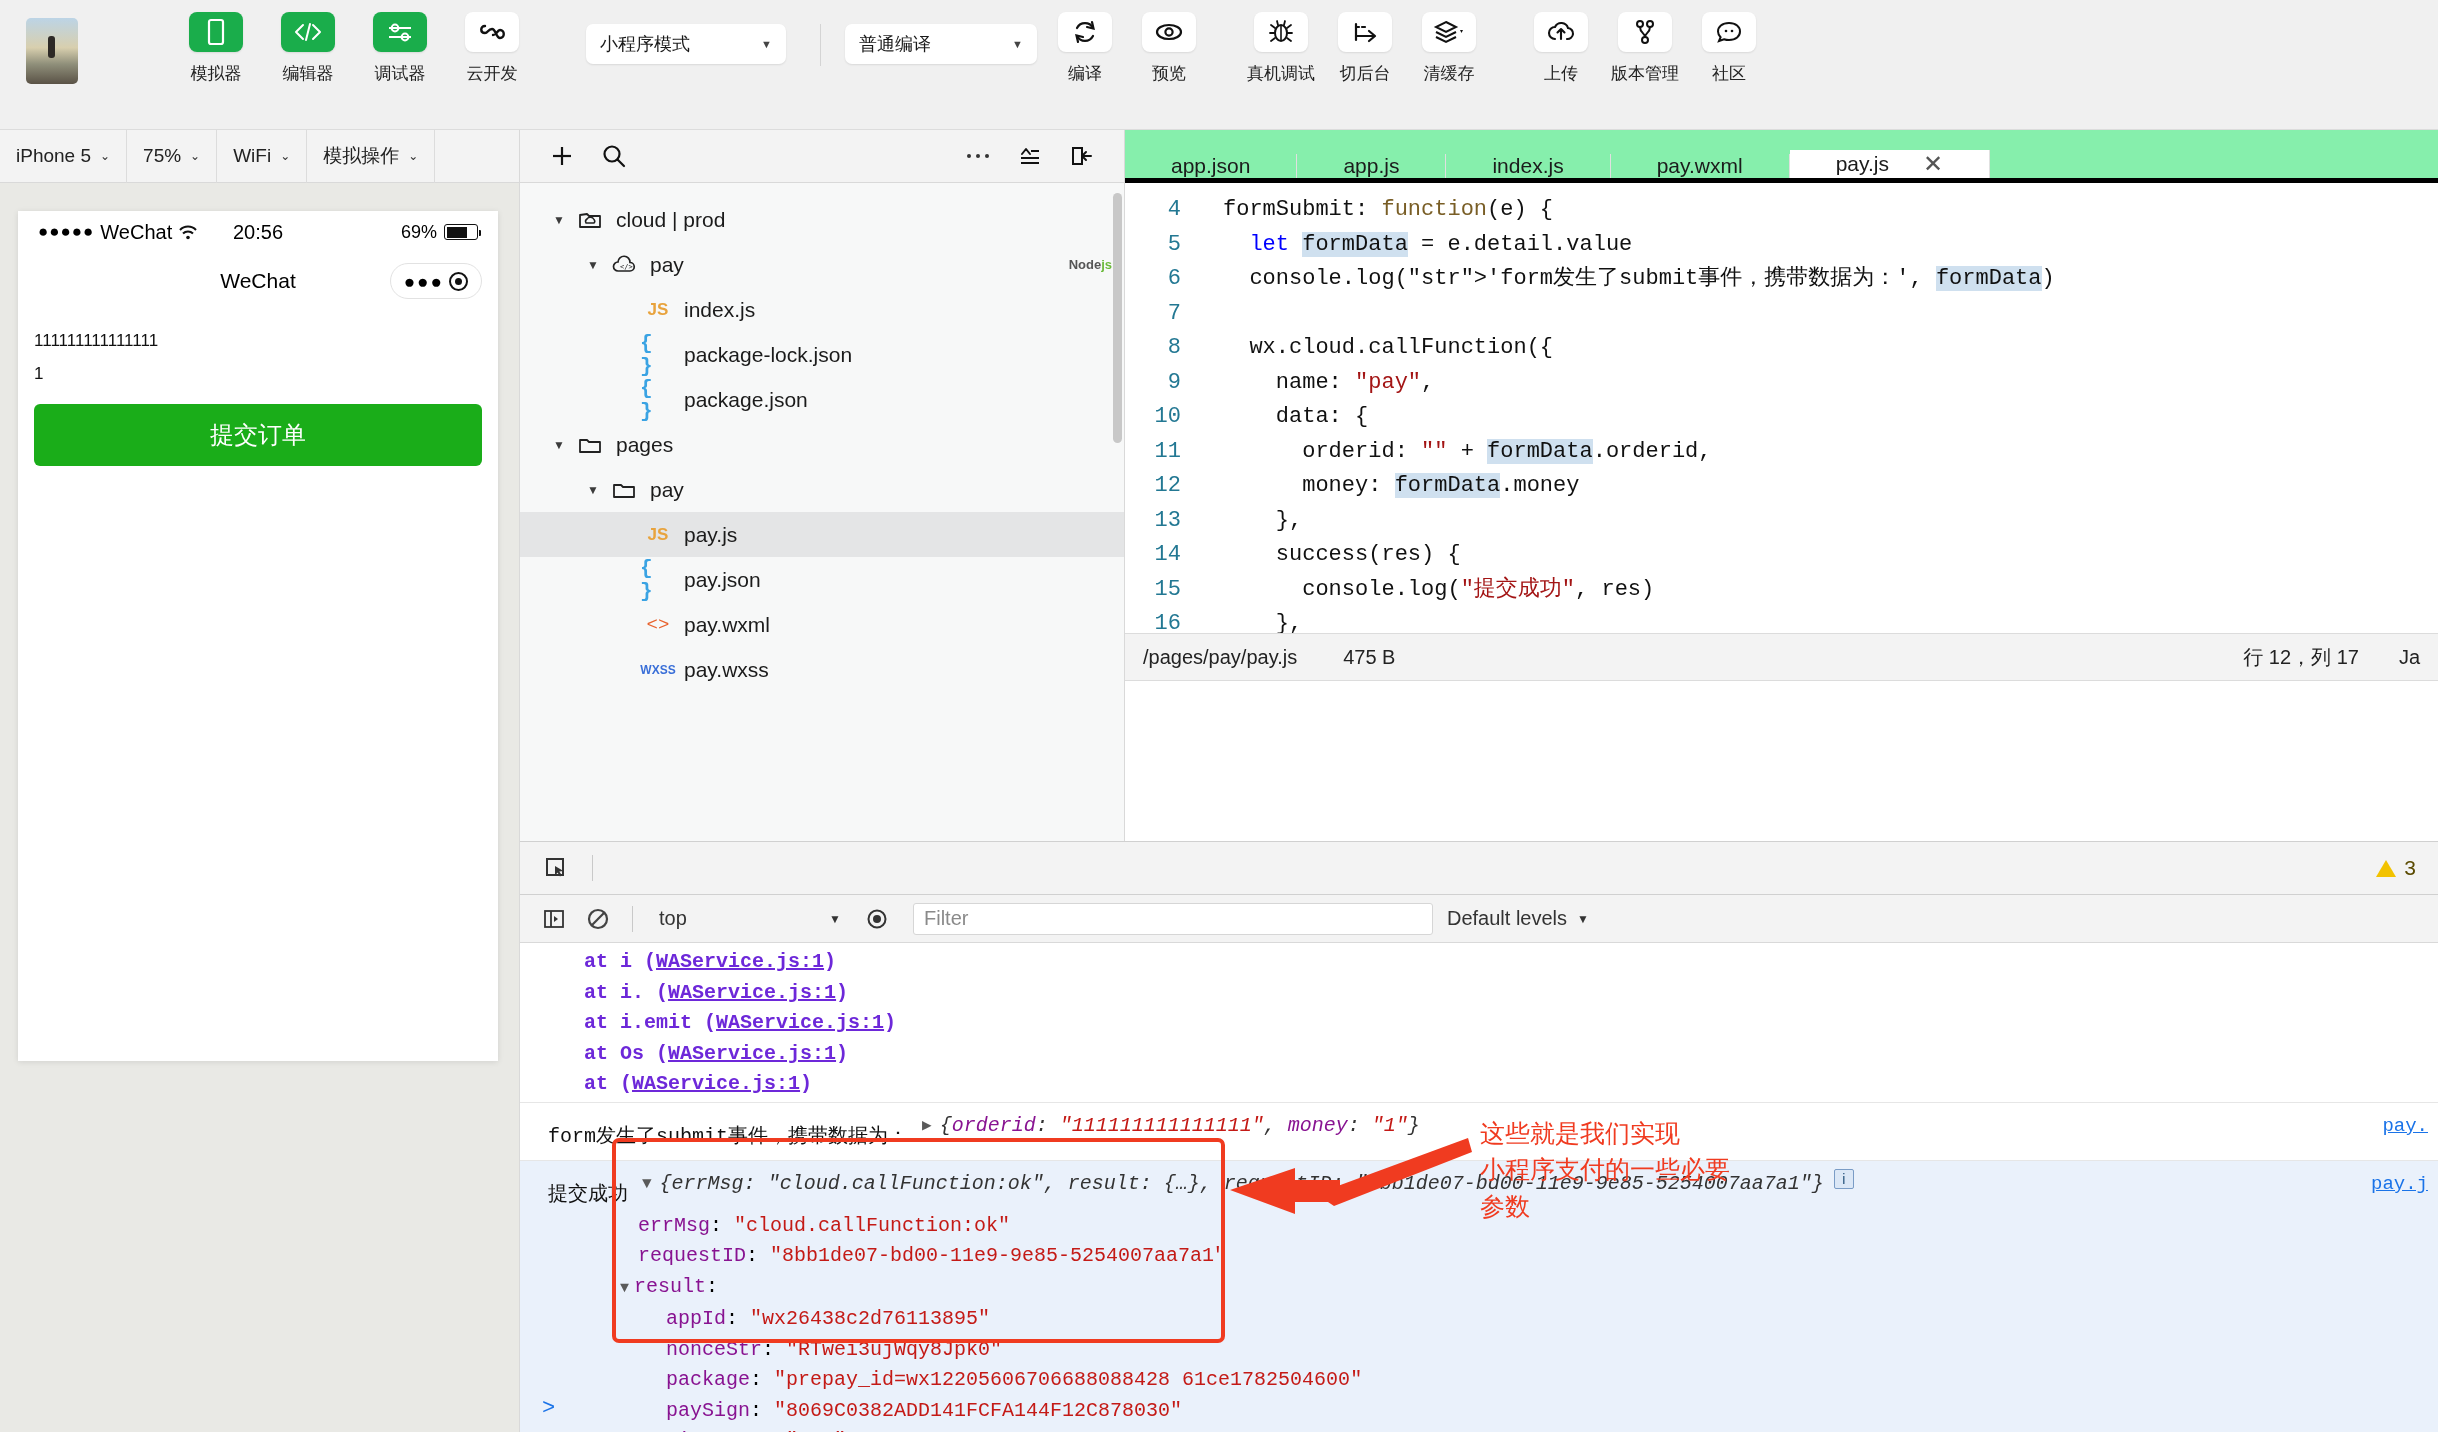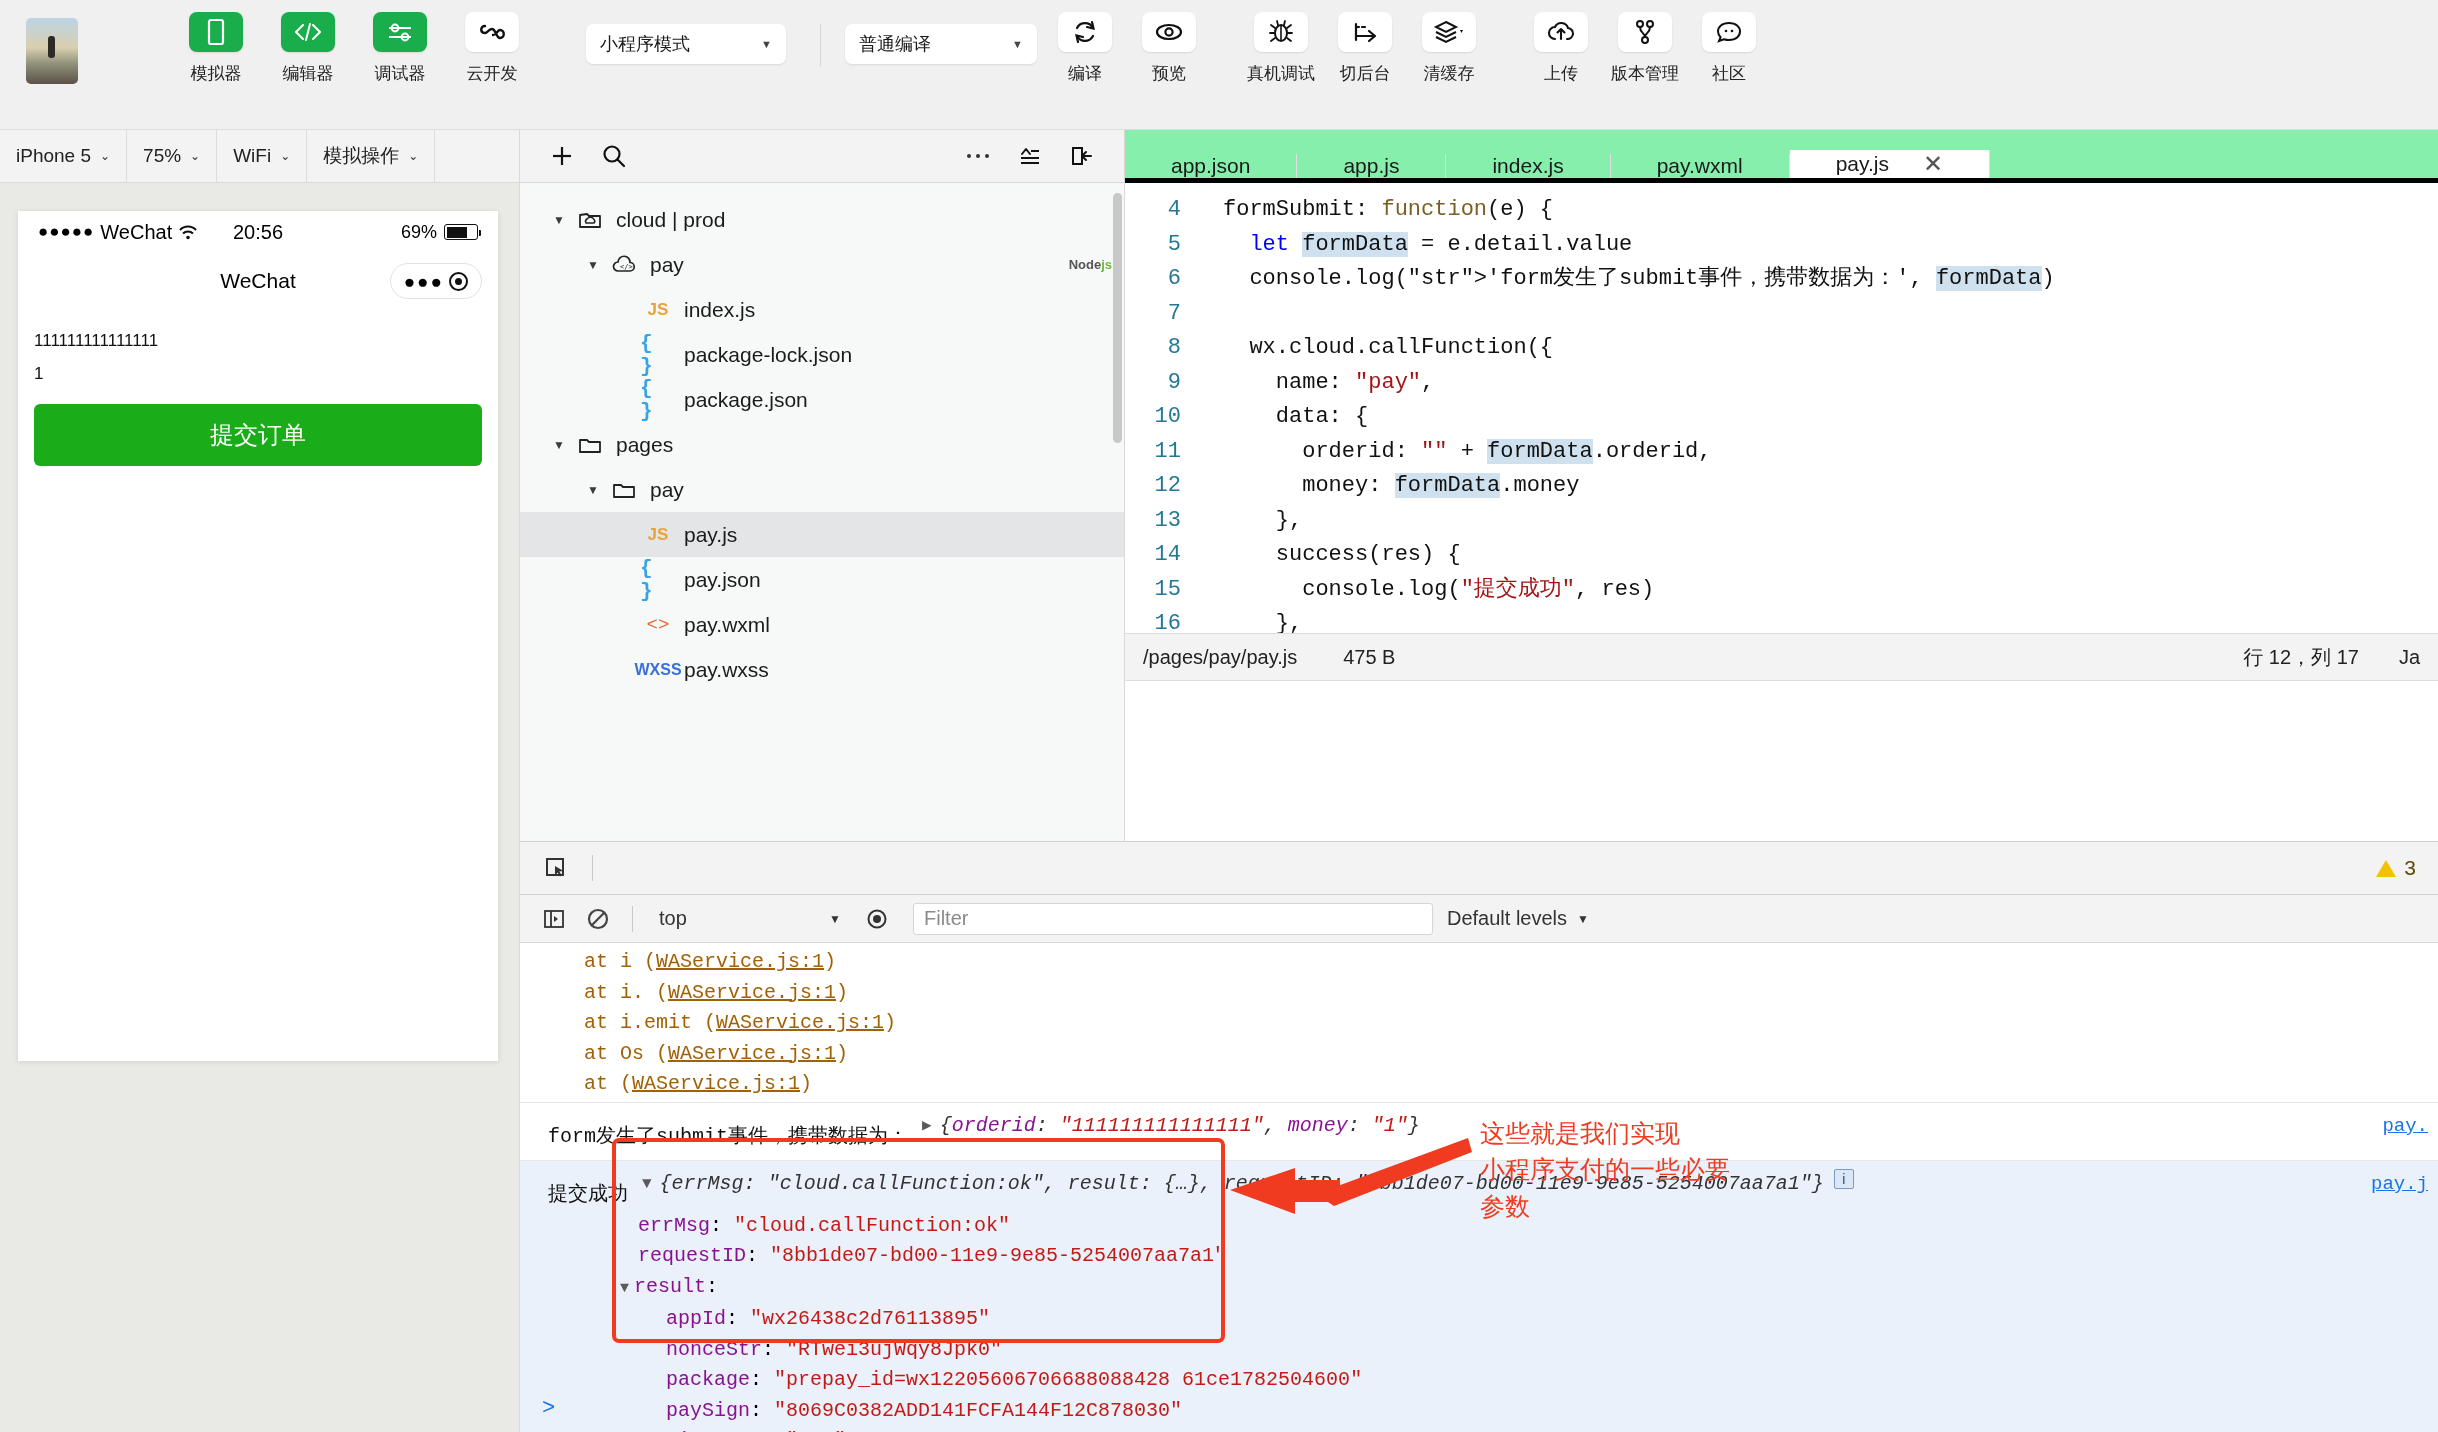--- a/index.html
+++ b/index.html
@@ -156,21 +156,21 @@
     display:flex; align-items:center; height: 45px;
     font-size: 21px; color:#1b1b1b; cursor:pointer;
     padding-right: 10px; position: relative;
   }
   .tree-row.sel { background:#e4e5e6; }
   .tw { width: 26px; display:flex; align-items:center; justify-content:center; font-size: 12px; color:#3b3b3b; flex:none;}
   .ficon { width: 36px; display:flex; align-items:center; justify-content:center; flex:none; }
   .ficon.js { color:#e8a33d; font-size:17px; font-weight:bold; font-family:"Liberation Sans",sans-serif;}
   .ficon.json { color:#3aa3e3; font-size:21px; font-weight:bold; font-family:"Liberation Mono", monospace;}
   .ficon.wxml { color:#e8622d; font-size:19px; font-family:"Liberation Mono", monospace;}
-  .ficon.wxss { color:#3a6fd8; font-size:16px; font-weight:bold;}
+  .ficon.wxss { color:#3a6fd8; font-size:12px; font-weight:bold;}
   .nodejs-tag { position:absolute; right: 12px; font-size: 13px; color:#555; font-weight:bold;}
   .nodejs-tag b { color:#6cba3c; }
   .tree-scrollbar {
     position:absolute; right:2px; top: 10px; width: 9px; height: 250px;
     background:#c8c8c8; border-radius:5px;
   }
 
   
   .edit-col { flex: 1; display:flex; flex-direction:column; min-width:0; background:#fff;}
   .tabs {
@@ -231,21 +231,21 @@
     flex:1; max-width: 520px; height:32px; background:#fff; border:1px solid #d6d6d6;
     border-radius:3px; margin: 0 14px; padding: 0 10px;
     font-size:20px; color:#8a8a8a; display:flex; align-items:center;
   }
   .levels { font-size:20px; color:#333; display:flex; align-items:center; gap:10px; cursor:pointer; white-space:nowrap;}
 
   .console-out {
     position:absolute; left:0; right:0; top: 101px; bottom:0; overflow:hidden;
     font-family:"Liberation Mono", monospace; font-size: 20px; line-height: 30.5px;
   }
-  .stack-block { padding: 4px 0 2px 28px; color:#a16207; }
+  .stack-block { padding: 4px 0 2px 28px; color:#6d28d9;font-weight:bold; }
   .stack-block div { padding-left: 36px; }
   .stack-block u { text-decoration: underline; }
   .msg-row {
     border-top:1px solid #e6e6e6; padding: 8px 0 8px 28px; position:relative;
     display:flex; align-items:flex-start;
   }
   .msg-row.blue { background:#eaf1fb; }
   .msg-label { color:#111; margin-right: 14px; white-space:nowrap;margin-top:11px; }
   .ar { color:#5a5a5a; margin-right:8px; font-size:16px; }
   .obj-key { color:#881391; font-style: italic;}

